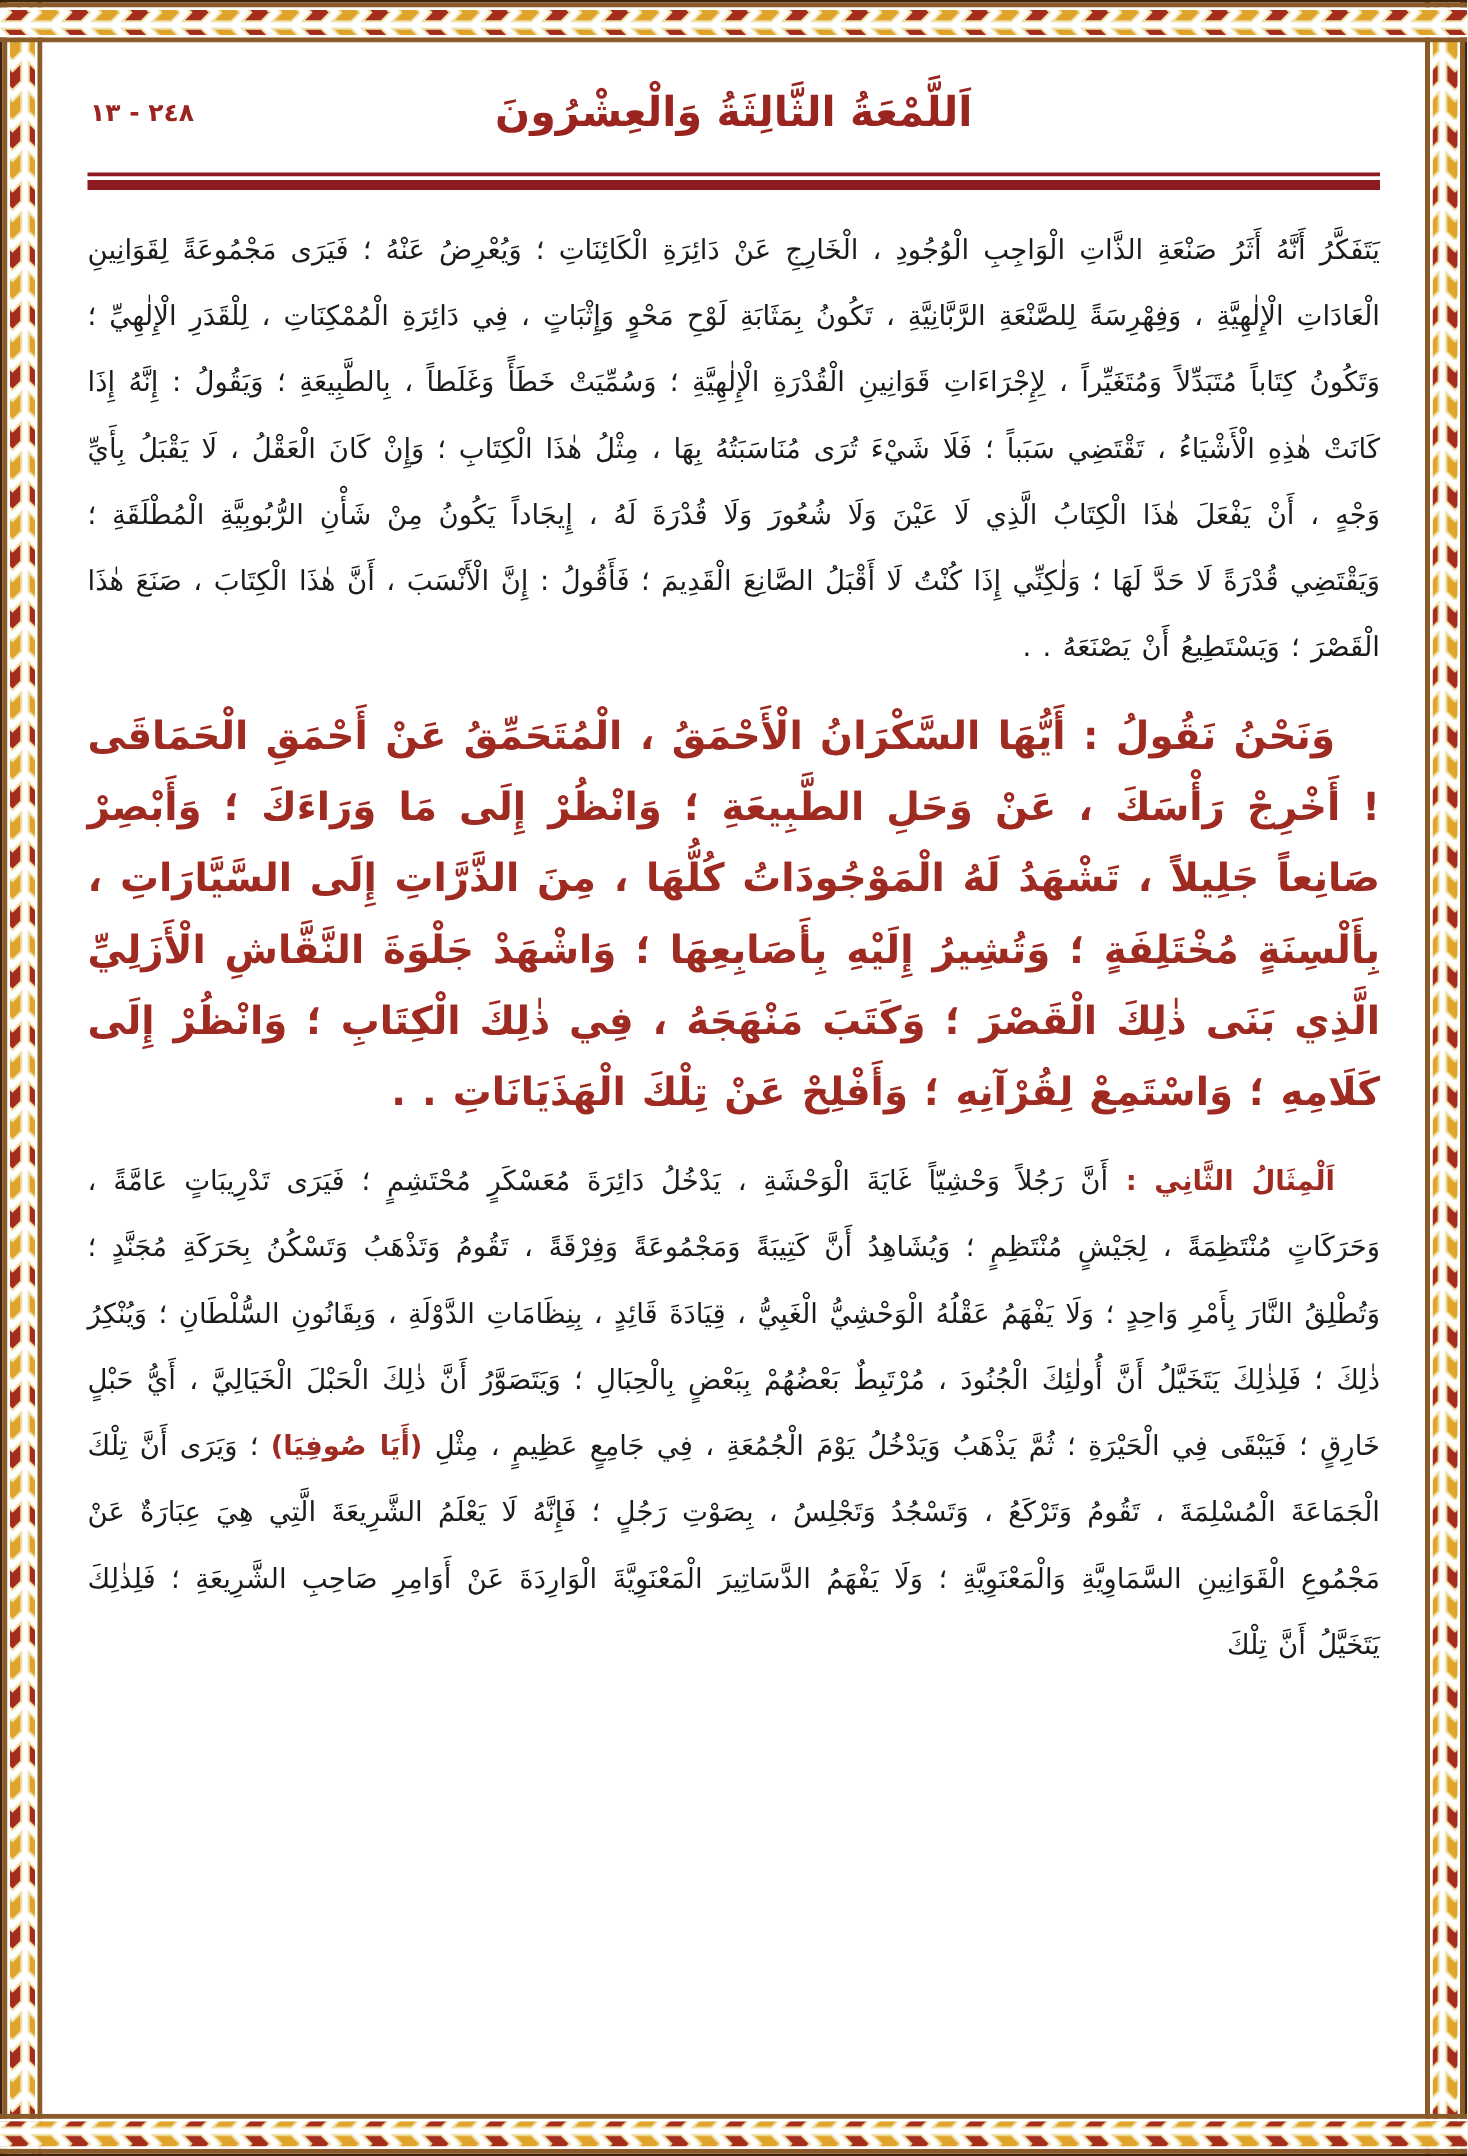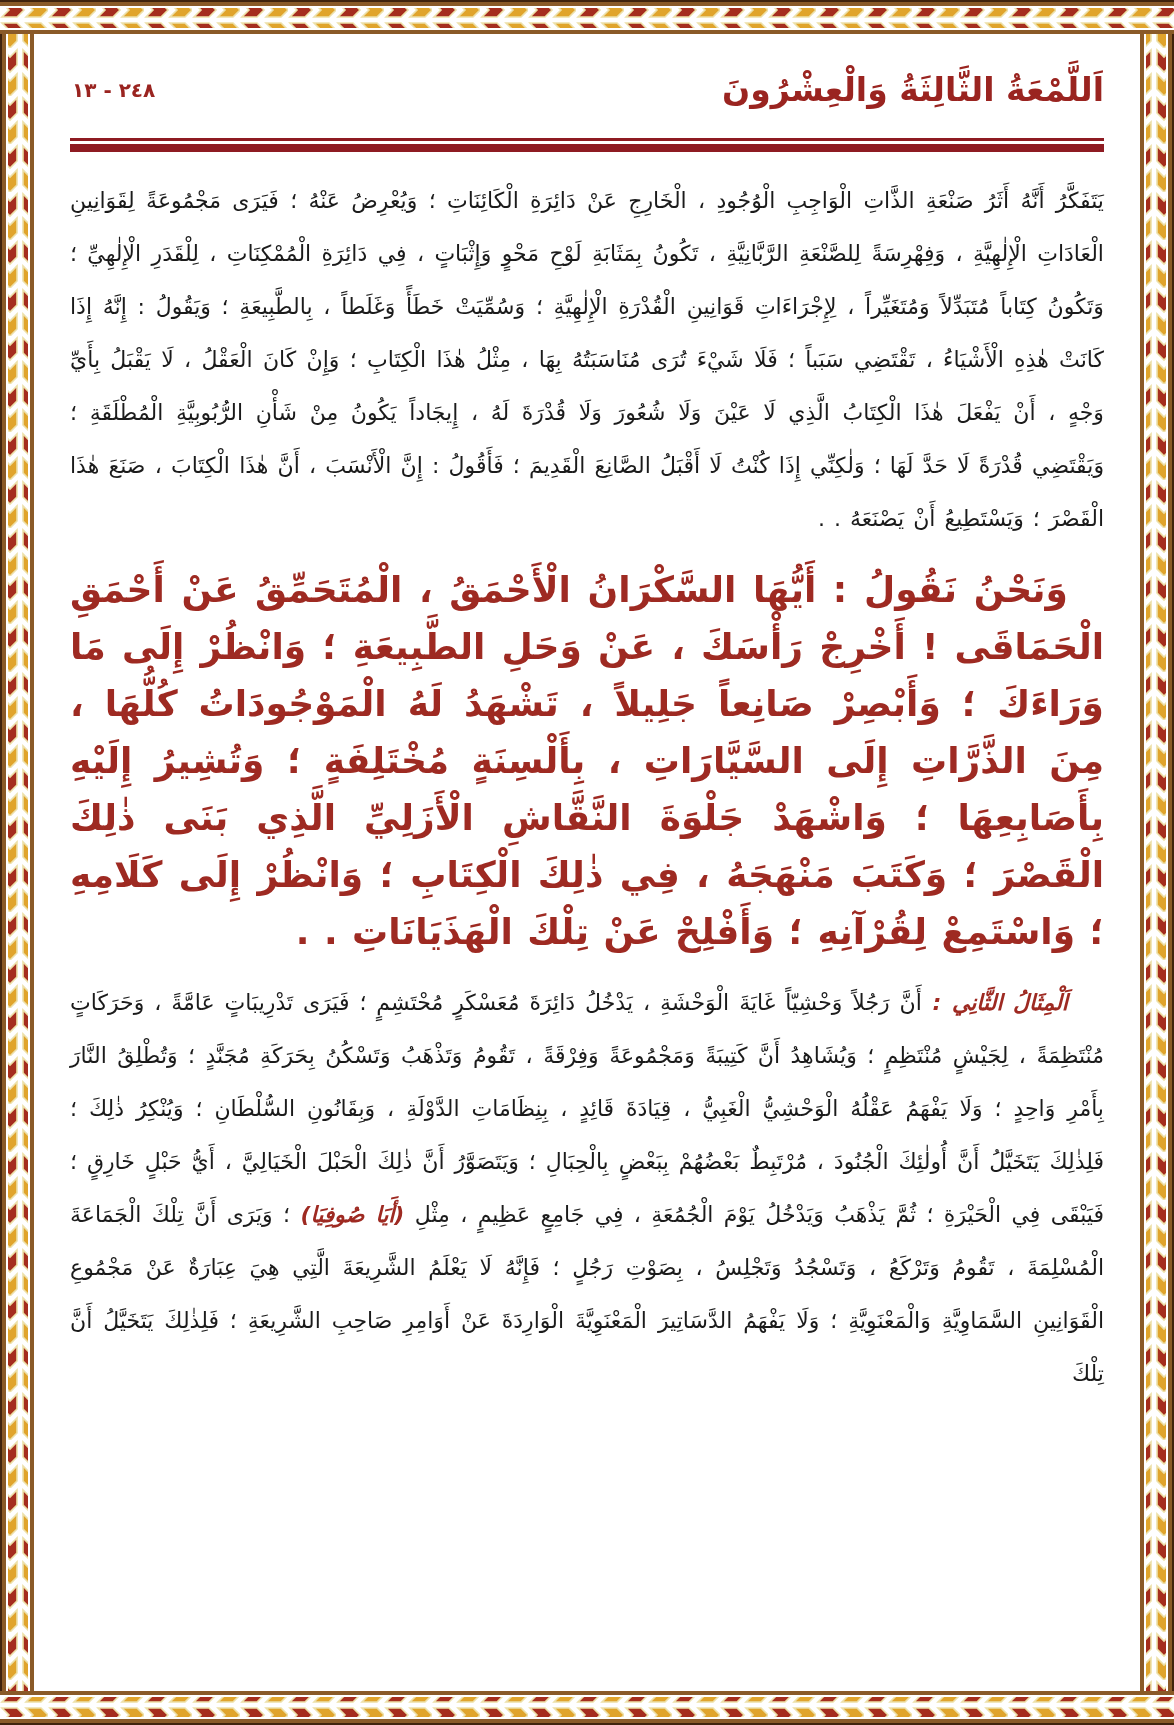--- a/index.html
+++ b/index.html
@@ -29,43 +29,44 @@
     direction:rtl;
   }
   .header{position:relative;height:74px;}
   .page-ref{
     position:absolute;left:2px;top:22px;
     color:var(--maroon,#9A2420);
     font-size:20px;font-weight:700;
     direction:rtl;
   }
   .page-title{
+    text-align:center;
     padding-top:14px;
     color:var(--maroon,#9A2420);
     font-size:33px;font-weight:700;
   }
   .rule-thin{height:3px;background:var(--rule,#8E1B22);margin-top:8px;}
   .rule-thick{height:8px;background:var(--rule,#8E1B22);margin-top:3px;}
   .body-text{margin-top:22px;}
   .para{
     margin:0 0 16px 0;
     text-align:justify;
     font-size:22px;
     line-height:53px;
     color:var(--ink,#1b1b1b);
     word-spacing:2px;
   }
   .para.indent{text-indent:36px;}
   .para.red-base{
-    font-size:36px;line-height:57px;font-weight:700;
+    font-size:31px;line-height:57px;font-weight:700;
     color:var(--red-text,#9E2A22);
   }
   .s-black{color:var(--ink,#1b1b1b);}
   .s-red{color:var(--red-text,#9E2A22);font-weight:700;}
-  .s-red-bold{color:var(--red-text,#9E2A22);font-weight:700;font-style:italic;}
+  .s-red-bold{color:var(--red-text,#9E2A22);font-weight:700;}
 </style>
 </head>
 <body>
 
 <div class="page">
 
   <svg class="border-strip b-left" width="34" height="1725">
     <defs>
       <pattern id="chainL" width="20" height="48" patternUnits="userSpaceOnUse">
         <rect width="20" height="48" fill="#ffffff"></rect>

